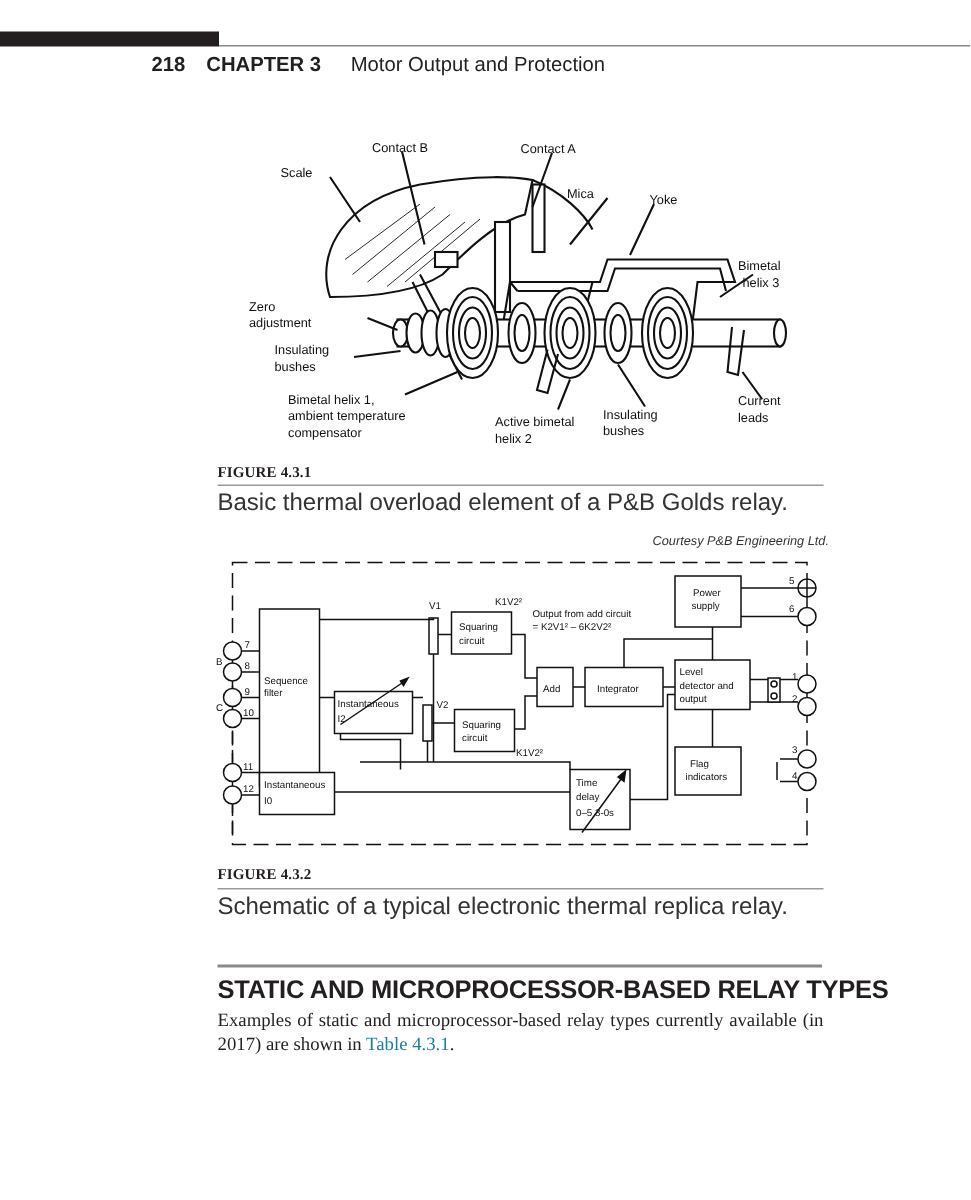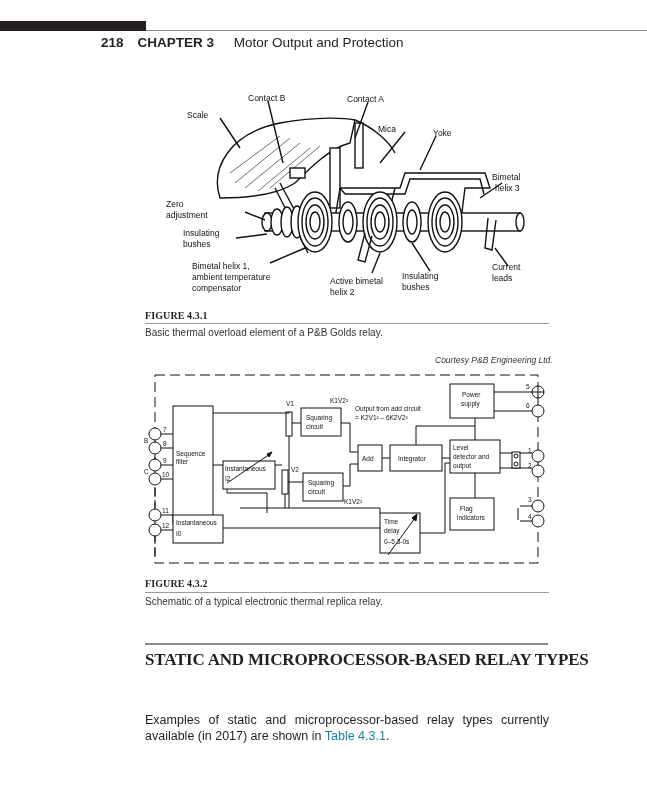--- a/index.html
+++ b/index.html
@@ -4,25 +4,25 @@
 <style>
   html, body { margin: 0; padding: 0; background: #ffffff; }
   body { width: 647px; height: 800px; position: relative; overflow: hidden; font-family: "Liberation Sans", sans-serif; color: #231f20; }
   .top-bar { position: absolute; left: 0; top: 21px; width: 146px; height: 10px; background: #231f20; }
   .top-rule { position: absolute; left: 146px; top: 30px; width: 501px; height: 1px; background: #8a8a8a; }
   .running-head { position: absolute; left: 101px; top: 35px; font-size: 13.5px; white-space: nowrap; }
   .running-head .page-num { font-weight: bold; margin-right: 14px; text-align: center; }
   .running-head .chap { font-weight: bold; margin-right: 16px; }
   .fig-label { position: absolute; font-size: 10px; font-weight: bold; letter-spacing: 0.1px; font-family: Liberation Serif, serif; }
   .fig-rule { position: absolute; height: 1px; background: #9a9a9a; }
-  .fig-caption { position: absolute; font-size: 10px; color: #333; }
+  .fig-caption { position: absolute; font-size: 16px; color: #333; }
   .courtesy { position: absolute; font-size: 8.5px; font-style: italic; color: #333; }
   .sec-rule { position: absolute; left: 145px; top: 643px; width: 403px; height: 1.5px; background: #8a8a8a; }
-  .sec-head { position: absolute; left: 145px; top: 650px; font-size: 17px; font-weight: bold; letter-spacing: -0.2px; white-space: nowrap; font-family: Liberation Serif, serif; }
-  .body-text { position: absolute; left: 145px; top: 672px; width: 404px; font-family: Liberation Sans, sans-serif; font-size: 12.5px; line-height: 16px; text-align: justify; margin-top: 40px; }
+  .sec-head { position: absolute; left: 145px; top: 650px; font-size: 17px; font-weight: bold; letter-spacing: -0.2px; white-space: nowrap; font-family: Liberation Sans, sans-serif; }
+  .body-text { position: absolute; left: 145px; top: 672px; width: 404px; font-family: Liberation Serif, serif; font-size: 12.5px; line-height: 16px; text-align: justify; }
   .body-text a { color: #1a7fa0; text-decoration: none; }
   svg text { font-family: "Liberation Sans", sans-serif; fill: #111; }
 </style>
 </head>
 <body>
 
 <div class="top-bar"></div>
 <div class="top-rule"></div>
 <div class="running-head">
   <span class="page-num">218</span><span class="chap">CHAPTER 3</span>

